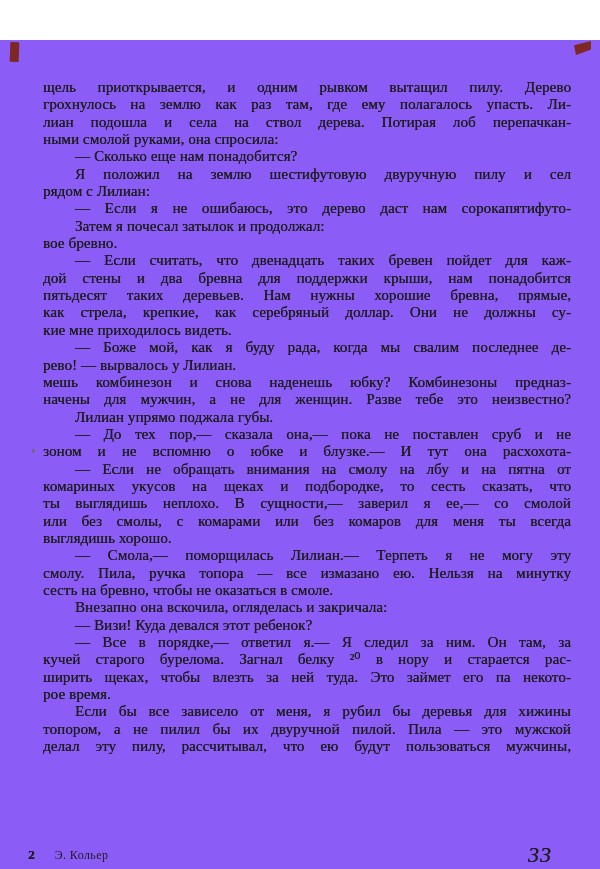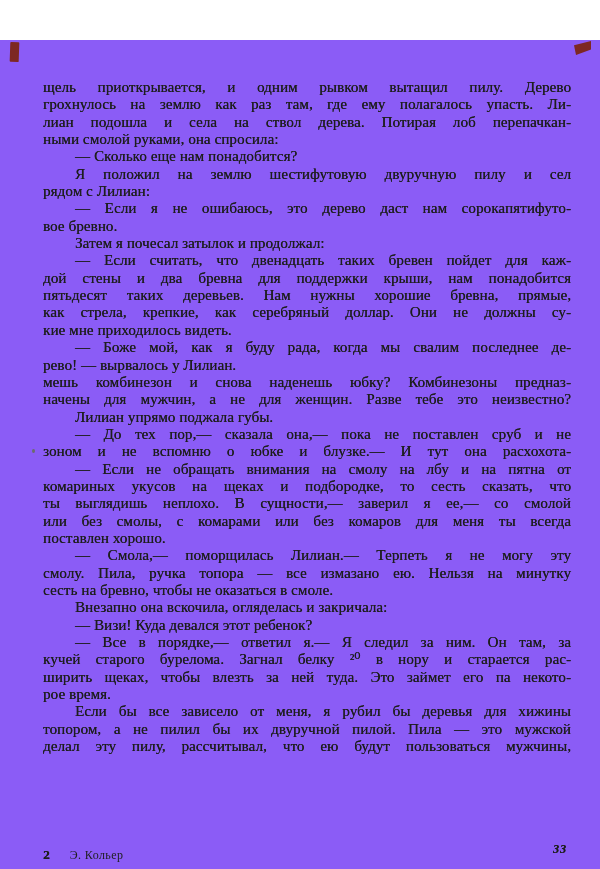--- a/index.html
+++ b/index.html
@@ -12,26 +12,26 @@
   }
   .text-block { position:absolute; left:43px; top:39px; width:528px; }
   .ln {
     font-size:15px; line-height:17.35px;
     text-align:justify; letter-spacing:0.1px;
     text-shadow:0.25px 0 0 currentColor;
   }
   .ln.j { text-align-last:justify; }
   .ln.e { text-align-last:left; }
   .ln.i { text-indent:32px; }
-  .footer { position:absolute; left:43px; top:805px; width:528px; height:22px; }
+  .footer { position:absolute; left:28px; top:805px; width:528px; height:22px; }
   .sig { font-weight:bold; font-size:13.5px; text-shadow:0.25px 0 0 currentColor; }
   .author { margin-left:16px; font-size:12px; letter-spacing:0.4px; }
   .pagenum {
     position:absolute; right:4px; top:-3px;
-    font-weight:bold; font-style:italic; font-size:12px; letter-spacing:1px;
+    font-weight:normal; font-style:italic; font-size:22px; letter-spacing:1px;
     text-shadow:0.3px 0 0 currentColor;
   }
   .mark-tl {
     position:absolute; left:10px; top:2px; width:9px; height:20px;
     background:#7d2823; transform:rotate(2deg); border-radius:1px;
   }
   .mark-tr {
     position:absolute; left:574px; top:1px; width:17px; height:14px;
     background:#7d2823;
     clip-path:polygon(0 30%,100% 0,100% 60%,12% 100%);
@@ -56,39 +56,39 @@
 
   <div class="text-block">
     <div class="ln j">щель приоткрывается, и одним рывком вытащил пилу. Дерево</div>
     <div class="ln j">грохнулось на землю как раз там, где ему полагалось упасть. Ли-</div>
     <div class="ln j">лиан подошла и села на ствол дерева. Потирая лоб перепачкан-</div>
     <div class="ln e">ными смолой руками, она спросила:</div>
     <div class="ln i e">— Сколько еще нам понадобится?</div>
     <div class="ln i j">Я положил на землю шестифутовую двуручную пилу и сел</div>
     <div class="ln e">рядом с Лилиан:</div>
     <div class="ln i j">— Если я не ошибаюсь, это дерево даст нам сорокапятифуто-</div>
+    <div class="ln i e">Затем я почесал затылок и продолжал:</div>
     <div class="ln e">вое бревно.</div>
-    <div class="ln i e">Затем я почесал затылок и продолжал:</div>
     <div class="ln i j">— Если считать, что двенадцать таких бревен пойдет для каж-</div>
     <div class="ln j">дой стены и два бревна для поддержки крыши, нам понадобится</div>
     <div class="ln j">пятьдесят таких деревьев. Нам нужны хорошие бревна, прямые,</div>
     <div class="ln j">как стрела, крепкие, как серебряный доллар. Они не должны су-</div>
     <div class="ln e">кие мне приходилось видеть.</div>
     <div class="ln i j">— Боже мой, как я буду рада, когда мы свалим последнее де-</div>
     <div class="ln e">рево! — вырвалось у Лилиан.</div>
     <div class="ln j">мешь комбинезон и снова наденешь юбку? Комбинезоны предназ-</div>
     <div class="ln j">начены для мужчин, а не для женщин. Разве тебе это неизвестно?</div>
     <div class="ln i e">Лилиан упрямо поджала губы.</div>
     <div class="ln i j">— До тех пор,— сказала она,— пока не поставлен сруб и не</div>
     <div class="ln j">зоном и не вспомню о юбке и блузке.— И тут она расхохота-</div>
     <div class="ln i j">— Если не обращать внимания на смолу на лбу и на пятна от</div>
     <div class="ln j">комариных укусов на щеках и подбородке, то сесть сказать, что</div>
     <div class="ln j">ты выглядишь неплохо. В сущности,— заверил я ее,— со смолой</div>
     <div class="ln j">или без смолы, с комарами или без комаров для меня ты всегда</div>
-    <div class="ln e">поставлен хорошо.</div>
+    <div class="ln e">выглядишь хорошо.</div>
     <div class="ln i j">— Смола,— поморщилась Лилиан.— Терпеть я не могу эту</div>
     <div class="ln j">смолу. Пила, ручка топора — все измазано ею. Нельзя на минутку</div>
     <div class="ln e">сесть на бревно, чтобы не оказаться в смоле.</div>
     <div class="ln i e">Внезапно она вскочила, огляделась и закричала:</div>
     <div class="ln i e">— Визи! Куда девался этот ребенок?</div>
     <div class="ln i j">— Все в порядке,— ответил я.— Я следил за ним. Он там, за</div>
     <div class="ln j">кучей старого бурелома. Загнал белку ²⁰ в нору и старается рас-</div>
     <div class="ln j">ширить щеках, чтобы влезть за ней туда. Это займет его па некото-</div>
     <div class="ln e">рое время.</div>
     <div class="ln i j">Если бы все зависело от меня, я рубил бы деревья для хижины</div>

